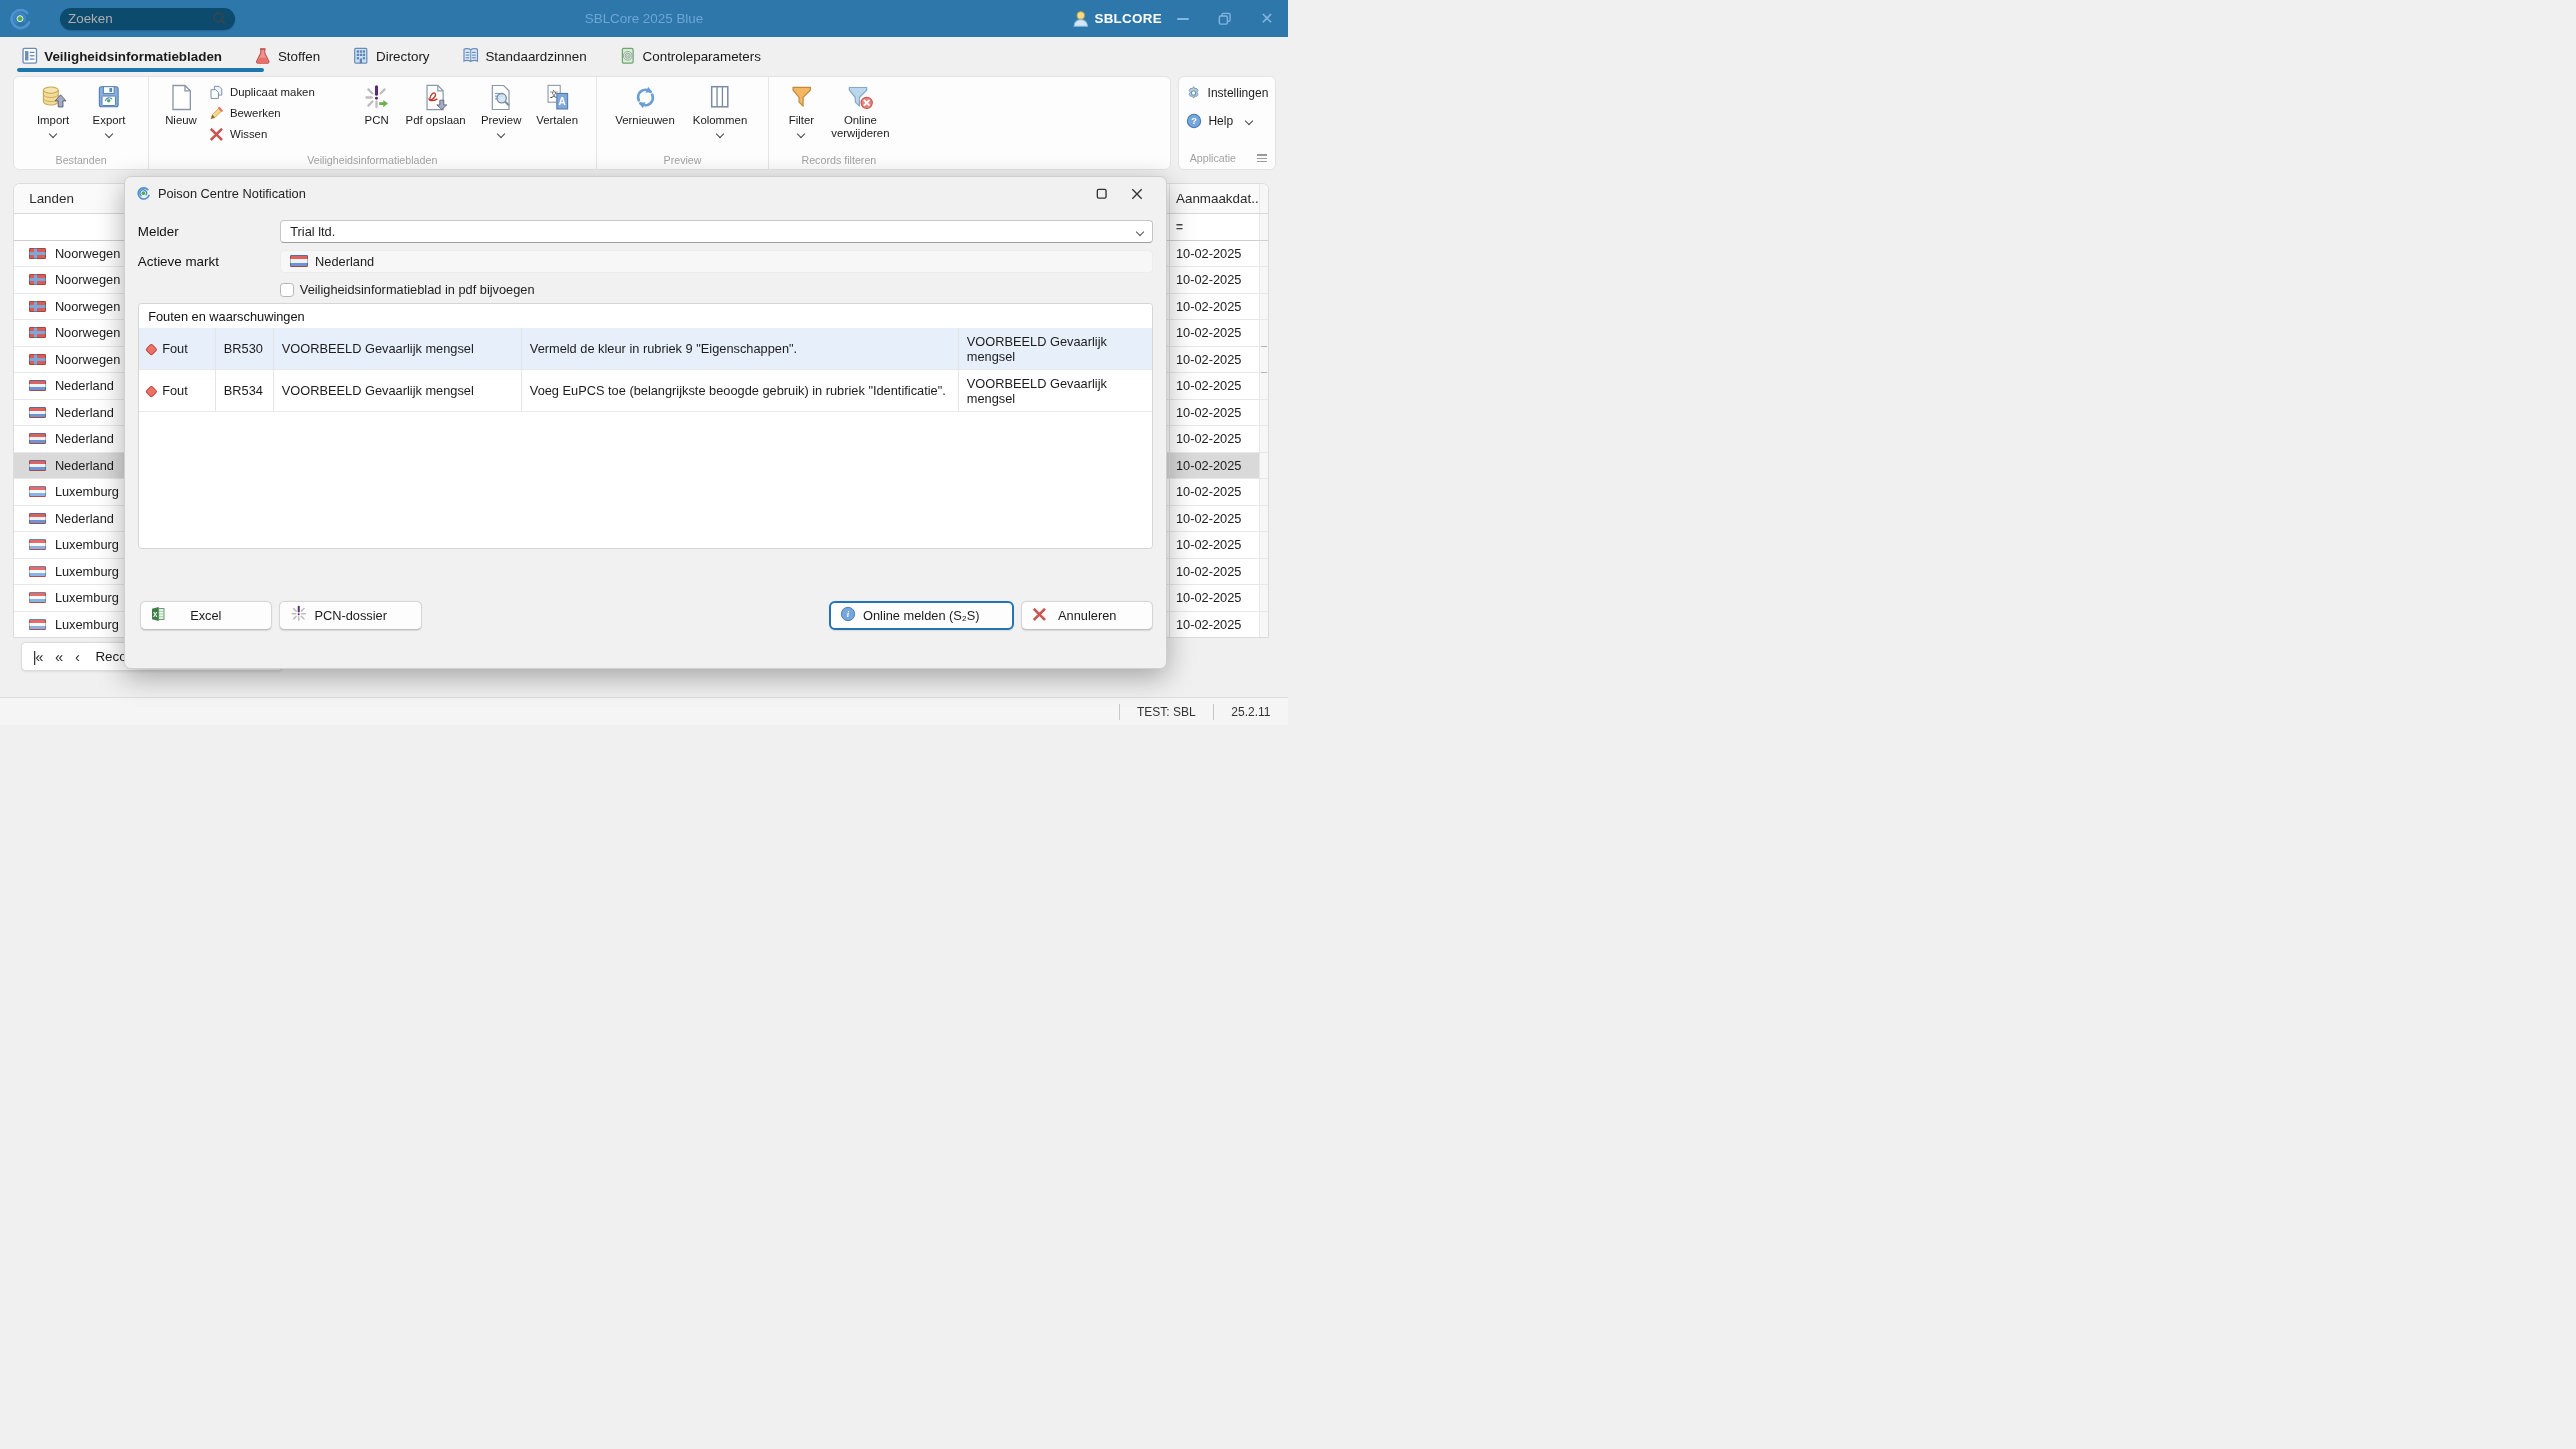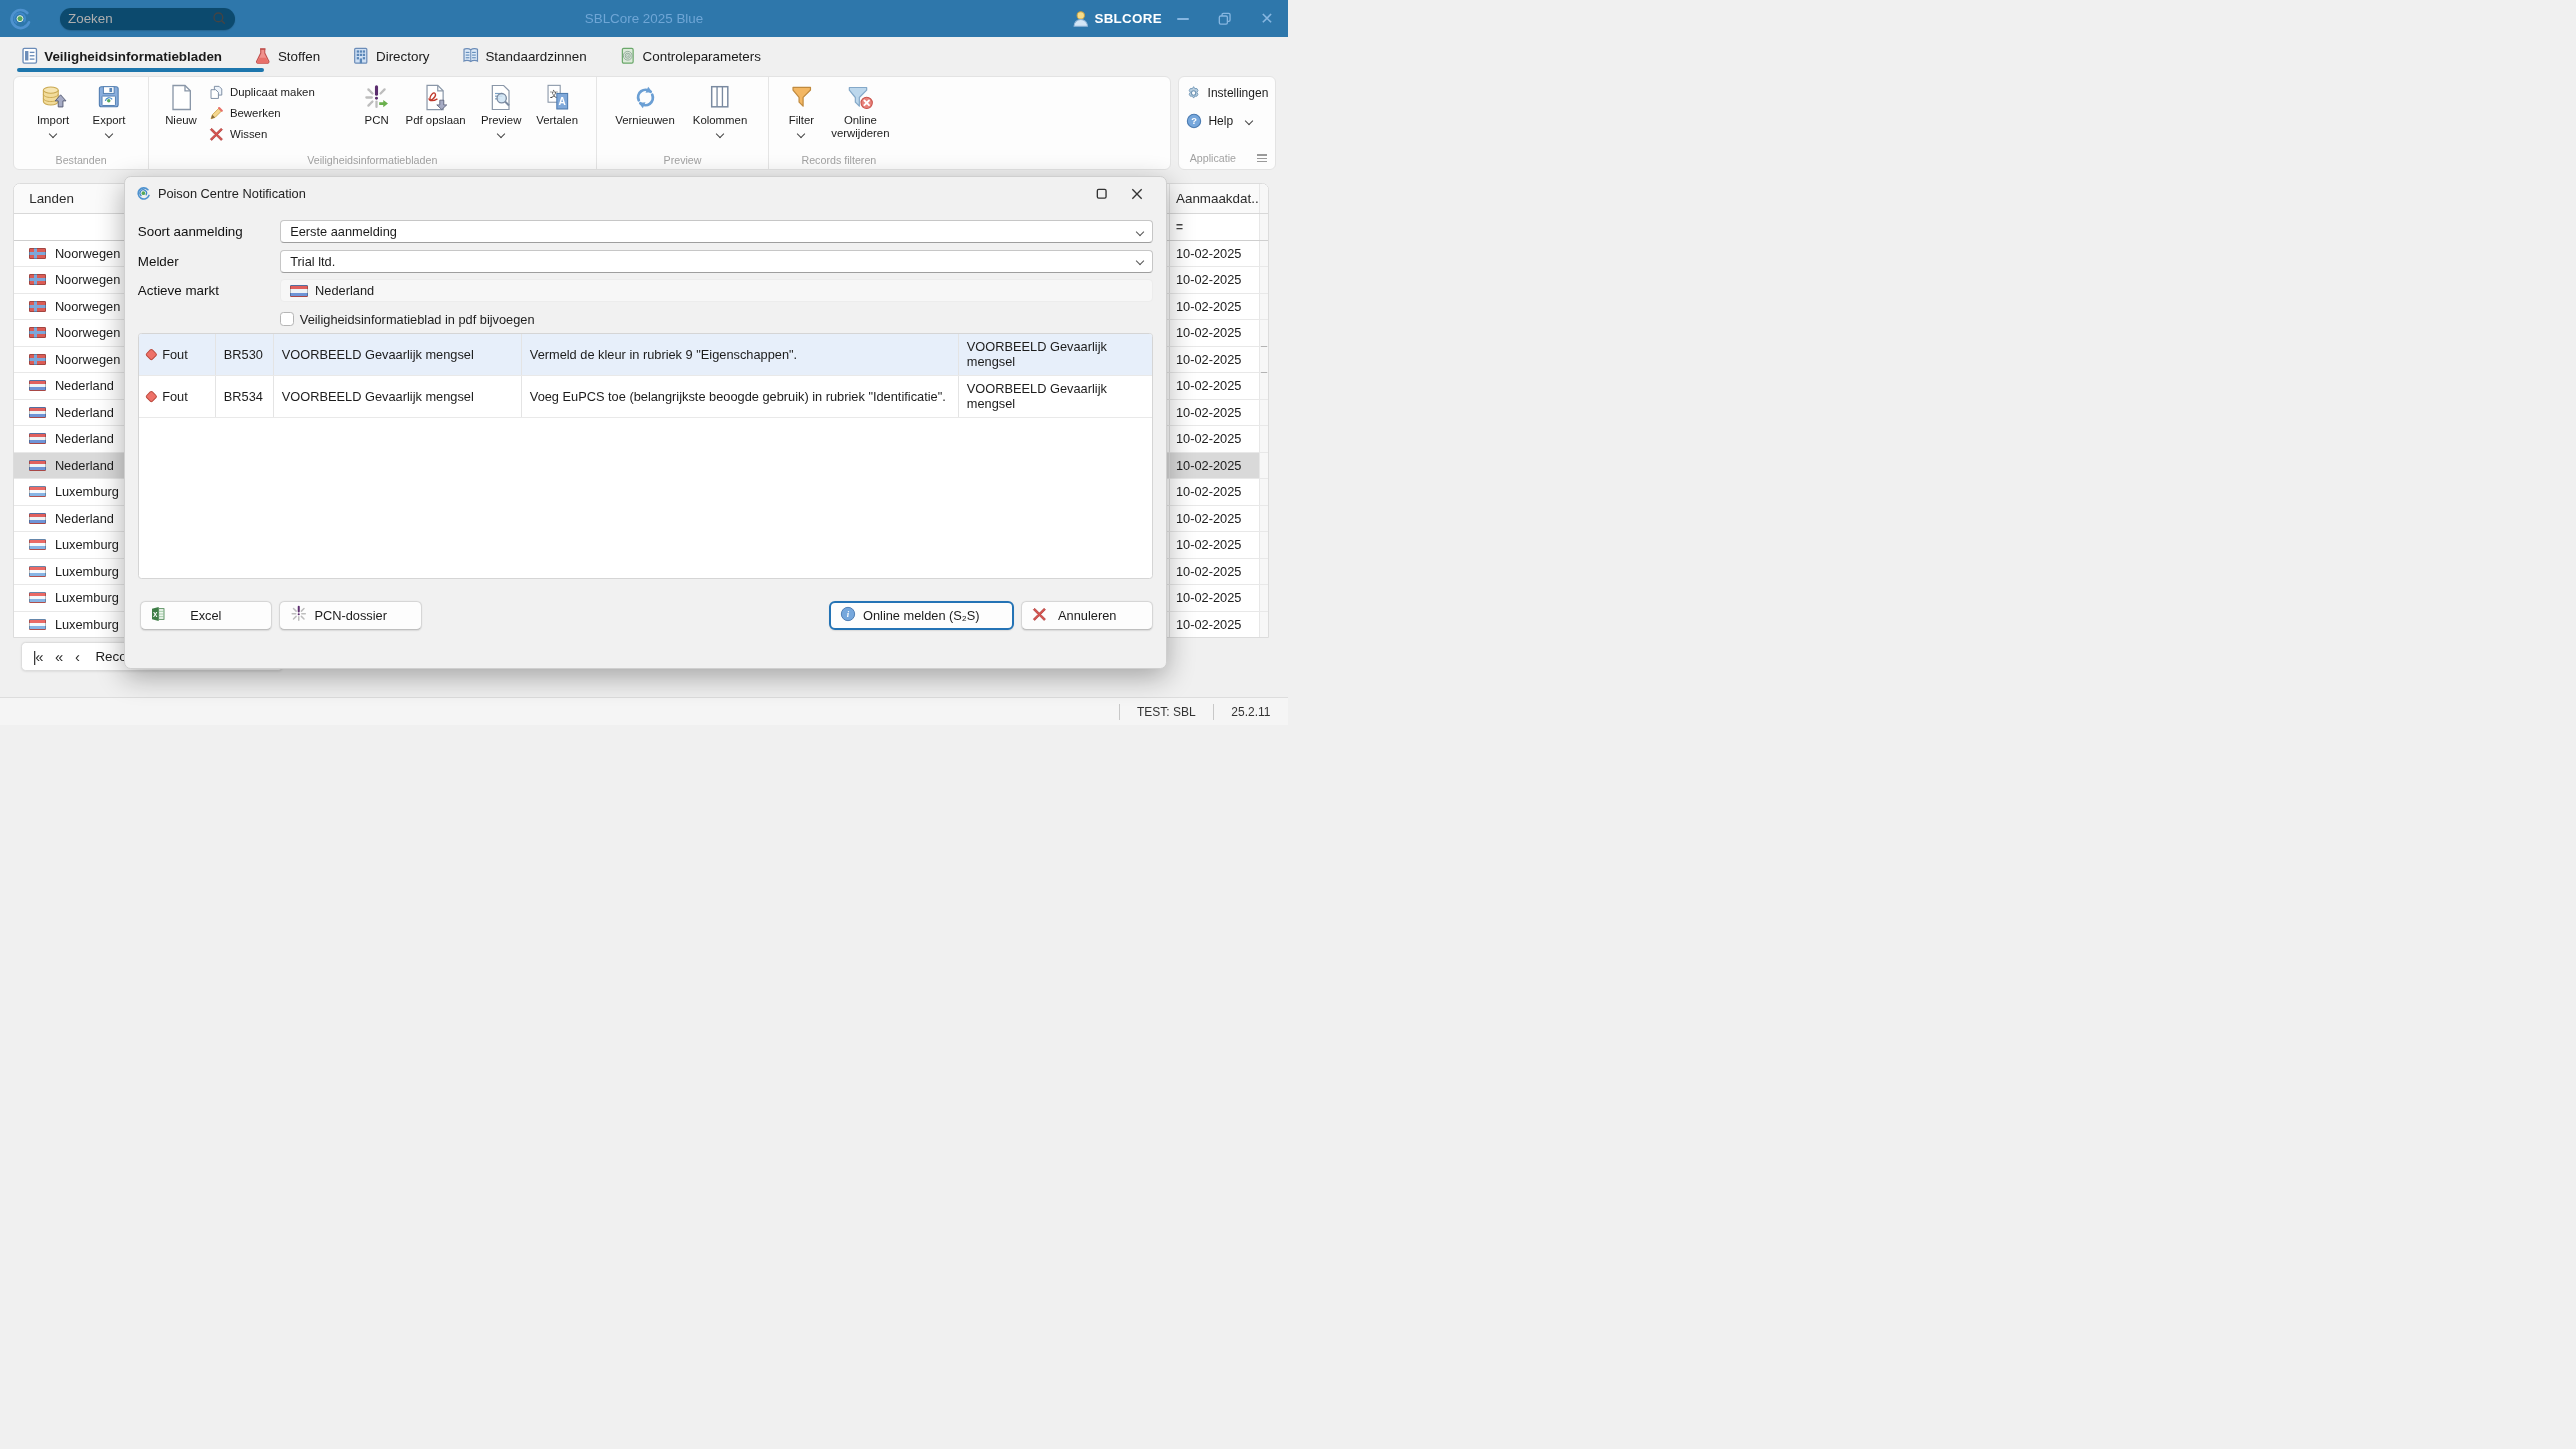--- a/index.html
+++ b/index.html
@@ -658,46 +658,40 @@
       <span class="modal-winbtn">
         <svg width="12" height="12" viewBox="0 0 18 18">
           <path d="M2 2 L16 16 M16 2 L2 16" stroke="#333" stroke-width="2"></path>
         </svg>
       </span>
     </div>
   </div>
 
   <div class="modal-body">
     <div class="frow">
-      <span class="flabel">Soort aanmelding</span>
-      <div class="field">
-        <span>Eerste aanmelding</span>
-        <span class="chev"></span>
-      </div>
-    </div>
-    <div class="frow">
       <span class="flabel">Melder</span>
       <div class="field">
         <span>Trial ltd.</span>
         <span class="chev"></span>
       </div>
     </div>
     <div class="frow">
       <span class="flabel">Actieve markt</span>
       <div class="field flat">
         <span class="flag flag-nl"></span>
         <span>Nederland</span>
       </div>
     </div>
     <div class="chk-row">
       <span class="checkbox"></span>
       <span class="chk-label">Veiligheidsinformatieblad in pdf bijvoegen</span>
     </div>
 
     <div class="groupbox">
+      <div class="gb-title">Fouten en waarschuwingen</div>
       <div class="etable">
         <div id="error-rows">
   <div class="erow hl">
     <div class="ecol-type">
       <span class="diamond"></span>
       <span class="etype">Fout</span>
     </div>
     <div class="ecol-code">
                 <span class="ecode">BR530</span>
               </div>

